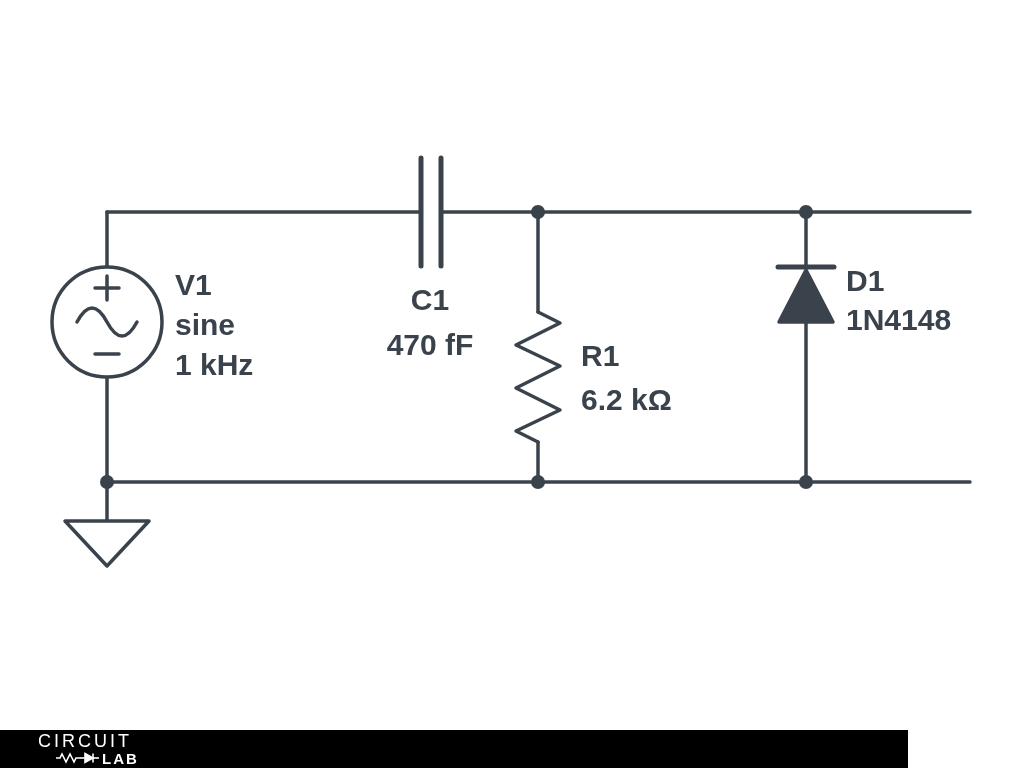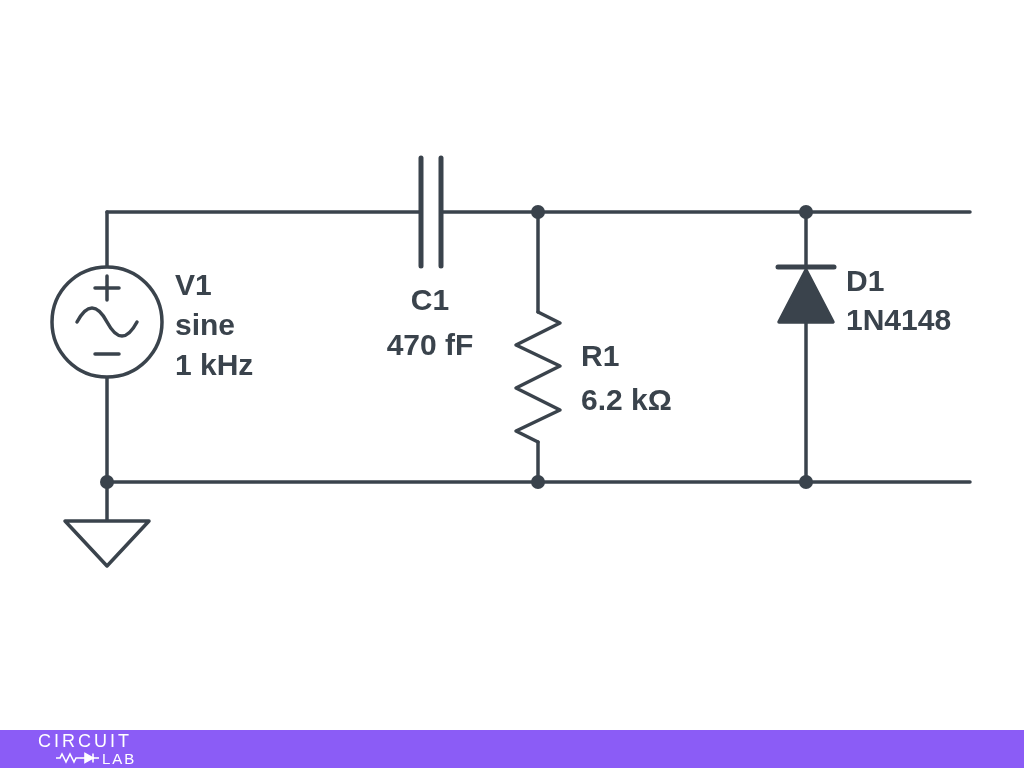--- a/index.html
+++ b/index.html
@@ -14,41 +14,41 @@
   }
   .schematic { position:absolute; top:0; left:0; }
   .schematic .lbl {
     font-family:"Liberation Sans", sans-serif;
     font-weight:bold;
     font-size:30px;
     fill:#3A434C;
   }
   .footer {
     position:absolute; left:0; bottom:0;
-    width:1024px; height:38px;
-    background:#8b5cf6;
+    width:908px; height:38px;
+    background:#000000;
     color:#ffffff;
   }
   .logo {
     position:absolute; left:38px; top:2px;
     color:#ffffff;
   }
   .logo-top {
     font-size:18px;
     font-weight:normal;
     letter-spacing:3px;
     line-height:18px;
   }
   .logo-bottom {
     display:flex; align-items:center;
     margin-left:18px;
     height:16px;
   }
   .logo-bottom .brand-lab {
-    font-size:15px; font-weight:normal; letter-spacing:2px; line-height:15px;
+    font-size:15px; font-weight:bold; letter-spacing:2px; line-height:15px;
   }
   .meta {
     position:absolute; left:222px; top:3px;
     font-size:15px; line-height:17px;
     color:#ffffff;
     white-space:pre;
   }
   .meta .author { font-style:italic; font-weight:bold; }
   .meta .sep { font-weight:bold; }
   .meta .title { font-weight:bold; }

